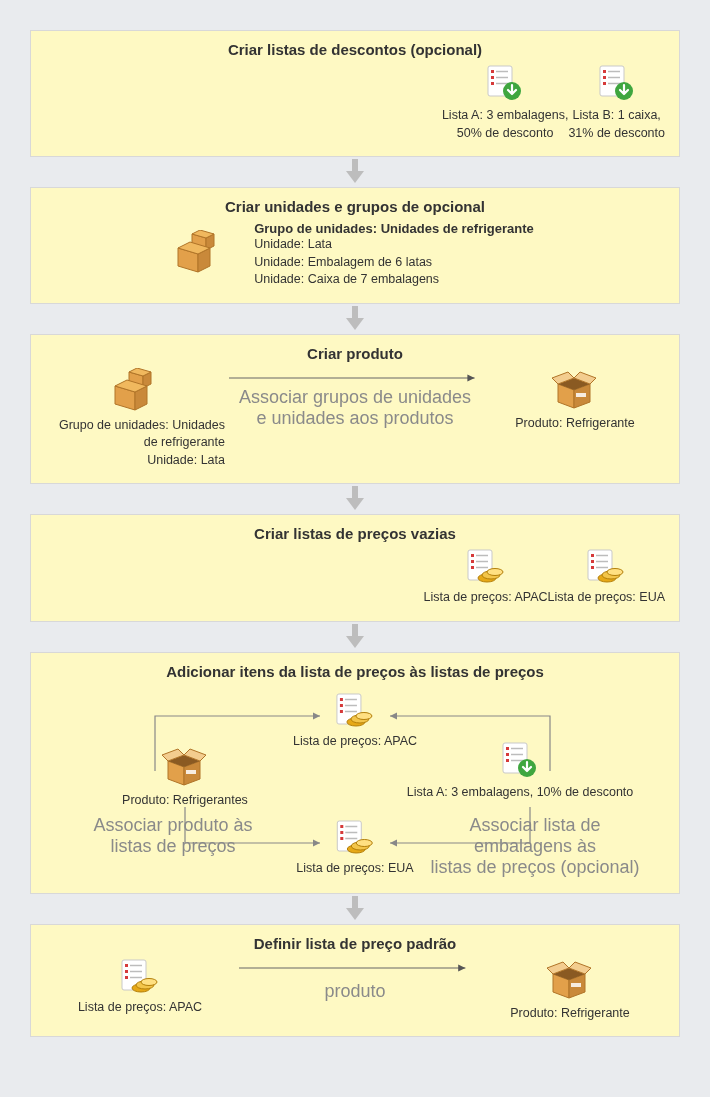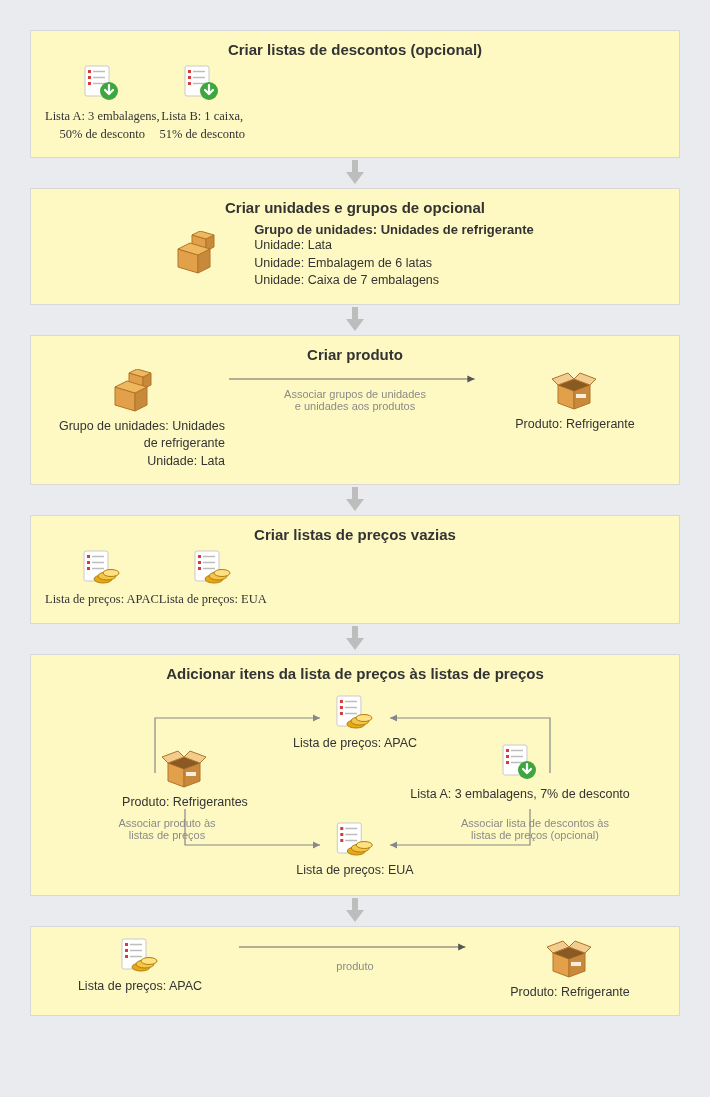--- a/index.html
+++ b/index.html
@@ -26,27 +26,26 @@
   }
   .arrow-down {
     display: flex;
     justify-content: center;
     align-items: center;
     height: 30px;
   }
   .arrow-down svg { display: block; }
   .row {
     display: flex;
-    justify-content: flex-start;
+    justify-content: flex-end;
     align-items: flex-start;
-    font-family: Liberation Serif, serif;
   }
   .col { text-align: center; }
   .sub { font-size: 12.5px; color: #333; line-height: 1.4; }
-  .hint { font-size: 11px; color: #8a8a8a; text-align: center; }
+  .hint { font-size: 18px; color: #8a8a8a; text-align: center; }
   
   .icon { display: inline-block; vertical-align: middle; }
   
   .thin-arrow { stroke: #888; fill: none; stroke-width: 1.2; }
   .bold { font-weight: 700; }
   
   .unit-block { text-align: left; }
   .flex-center { display: flex; align-items: center; justify-content: center; gap: 34px; }
   .flex-between { display: flex; align-items: center; justify-content: space-between; }
   .step3 .side { width: 180px; text-align: center; }
@@ -132,21 +131,21 @@
       <div class="sub">Lista A: 3 embalagens,</div>
       <div class="sub">50% de desconto</div>
     </div>
     <div class="col">
       <span class="icon">
         <svg width="40" height="40">
             <use href="#ic-list-green"></use>
           </svg>
       </span>
       <div class="sub">Lista B: 1 caixa,</div>
-      <div class="sub">51% de desconto</div>
+      <div class="sub">31% de desconto</div>
     </div>
   </div>
 </div>
 
 <div class="arrow-down">
   <svg width="26" height="26">
       <use href="#ic-arrow-down"></use>
     </svg>
 </div>
 
@@ -267,58 +266,59 @@
       <span class="icon"><svg width="46" height="44">
             <use href="#ic-openbox"></use>
           </svg></span>
       <div class="sub">Produto: Refrigerantes</div>
     </div>
 
     <div style="position:absolute; right:20px; top:55px; text-align:center; width:250px;">
       <span class="icon"><svg width="40" height="40">
             <use href="#ic-list-green"></use>
           </svg></span>
-      <div class="sub">Lista A: 3 embalagens, 7% de desconto</div>
+      <div class="sub">Lista A: 3 embalagens, 10% de desconto</div>
     </div>
   </div>
 
   <div style="position:relative; height:78px;">
     <svg width="100%" height="78" style="position:absolute; top:0; left:0;">
 
       <path d="M140 6 L140 42 L275 42" class="thin-arrow" marker-end="url(#ah)"></path>
 
       <path d="M485 6 L485 42 L345 42" class="thin-arrow" marker-end="url(#ah)"></path>
     </svg>
 
-    <div class="hint" style="position:absolute; left:22px; top:14px; width:200px;">
+    <div class="hint" style="position:absolute; left:28px; top:14px; width:200px;">
       <div>Associar produto às</div>
       <div>listas de preços</div>
     </div>
 
     <div style="position:absolute; left:50%; top:18px; transform:translateX(-50%); text-align:center;">
       <span class="icon"><svg width="42" height="38">
             <use href="#ic-list-coins"></use>
           </svg></span>
       <div class="sub">Lista de preços: EUA</div>
     </div>
 
     <div class="hint" style="position:absolute; right:20px; top:14px; width:220px;">
-      <div>Associar lista de descontos às</div>
+      <div>Associar lista de embalagens às</div>
       <div>listas de preços (opcional)</div>
     </div>
   </div>
 </div>
 
 <div class="arrow-down">
   <svg width="26" height="26">
       <use href="#ic-arrow-down"></use>
     </svg>
 </div>
 
 <div class="card step6">
+  <div class="card-title">Definir lista de preço padrão</div>
   <div class="flex-between" style="align-items:flex-start">
     <div class="side">
       <span class="icon"><svg width="42" height="38">
             <use href="#ic-list-coins"></use>
           </svg></span>
       <div class="sub">Lista de preços: APAC</div>
     </div>
     <div class="mid">
       <svg width="100%" height="20">
         <line x1="4" y1="10" x2="96%" y2="10" stroke="#666" stroke-width="1.2" marker-end="url(#ah-dark)"></line>

